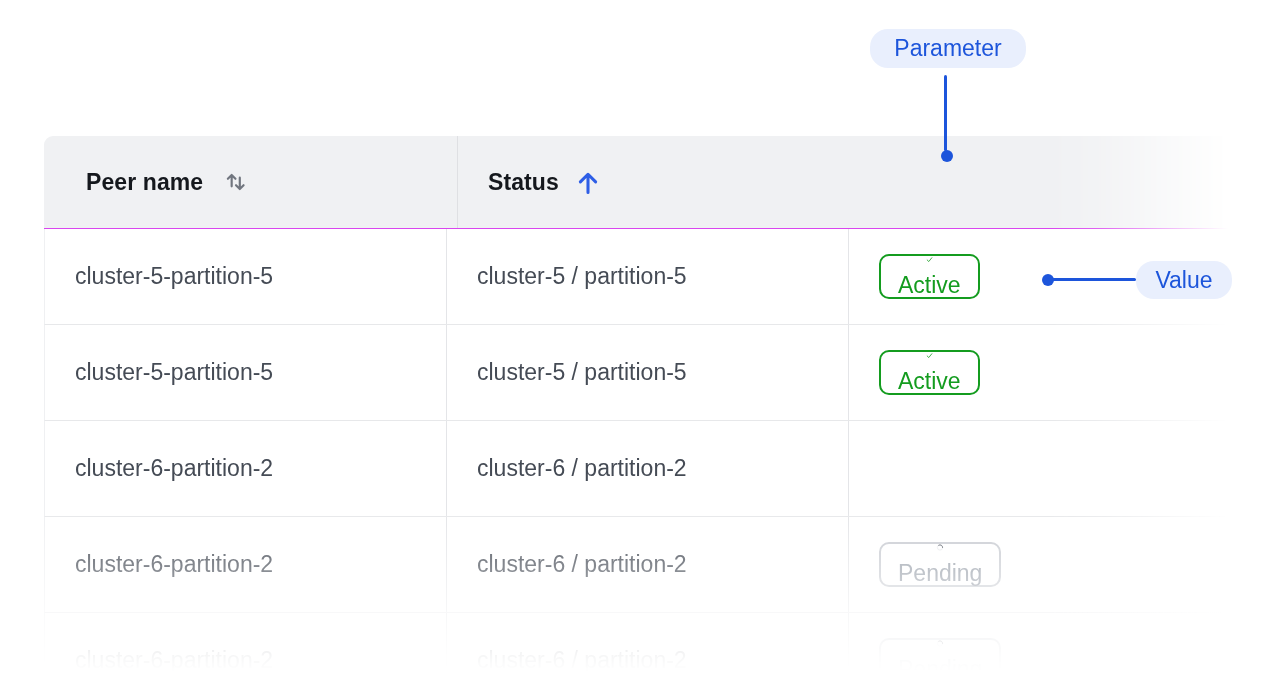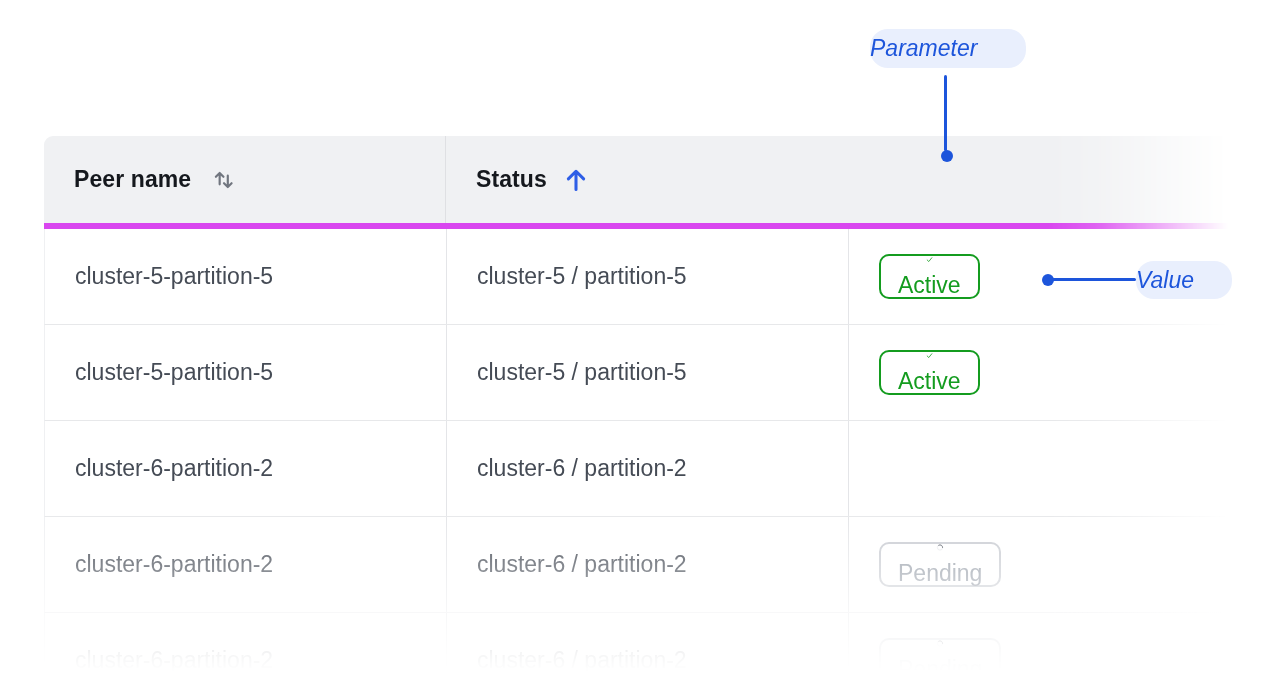--- a/index.html
+++ b/index.html
@@ -30,21 +30,22 @@
     -webkit-mask-image: linear-gradient(to bottom, #000 0%, #000 68%, rgba(0,0,0,.62) 79%, rgba(0,0,0,.28) 87%, rgba(0,0,0,.05) 94%, rgba(0,0,0,0) 97%);
             mask-image: linear-gradient(to bottom, #000 0%, #000 68%, rgba(0,0,0,.62) 79%, rgba(0,0,0,.28) 87%, rgba(0,0,0,.05) 94%, rgba(0,0,0,0) 97%);
   }
   .table { width: 1200px; }
 
   .thead {
     display: flex;
     height: 93px;
     background: var(--header-bg, #f0f1f3);
     border-radius: 9px 9px 0 0;
-    border-bottom: 6px solid #d946ef;
+    border-bottom: 1px solid #d946ef;
+    padding-left: 12px;
   }
   .th {
     display: flex;
     align-items: center;
     padding: 0 30px;
     gap: 20px;
     font-size: 23px;
     font-weight: 700;
     color: #15181d;
     letter-spacing: .1px;
@@ -95,28 +96,27 @@
   .badge-starting .spinner .ring { stroke: #ebd9fb; }
   .badge-starting .spinner .arc  { stroke: #a83ef0; }
   .badge-pending  .spinner .ring { stroke: #e8e9ec; }
   .badge-pending  .spinner .arc  { stroke: #575e68; }
 
   
   .pill {
     position: absolute;
     display: flex;
     align-items: center;
-    justify-content: flex-start;
+    justify-content: center;
     background: var(--annotation-pill-bg, #e9effd);
     color: var(--annotation-blue, #1d55db);
     font-size: 23px;
     font-weight: 500;
     border-radius: 18px;
     z-index: 5;
-    font-style: italic;
   }
   .pill-parameter { left: 870px; top: 29px;  width: 156px; height: 39px; }
   .pill-value     { left: 1136px; top: 261px; width: 96px;  height: 38px; }
 
   .conn { position: absolute; background: var(--annotation-blue, #1d55db); z-index: 5; }
   .conn-param-line { left: 944px;  top: 75px;  width: 3px;  height: 76px; border-radius: 2px; }
   .conn-value-line { left: 1047px; top: 278px; width: 89px; height: 3px;  border-radius: 2px; }
   .dot {
     position: absolute;
     width: 12px;

